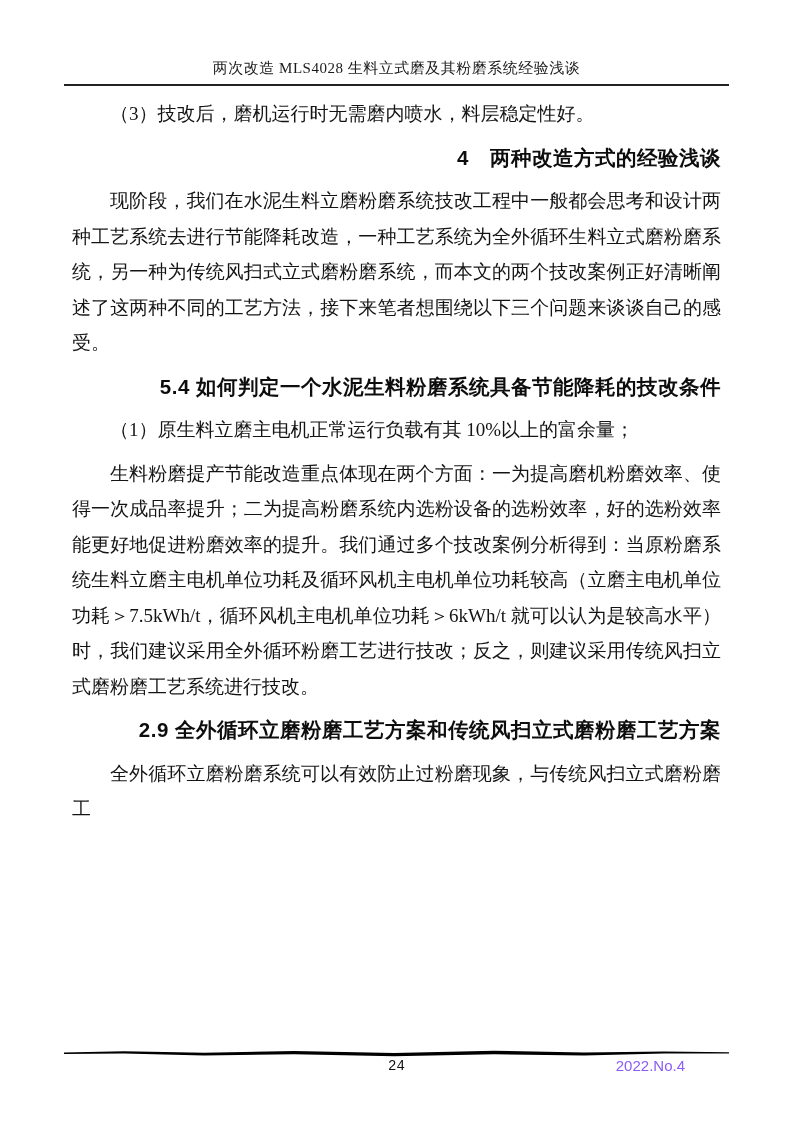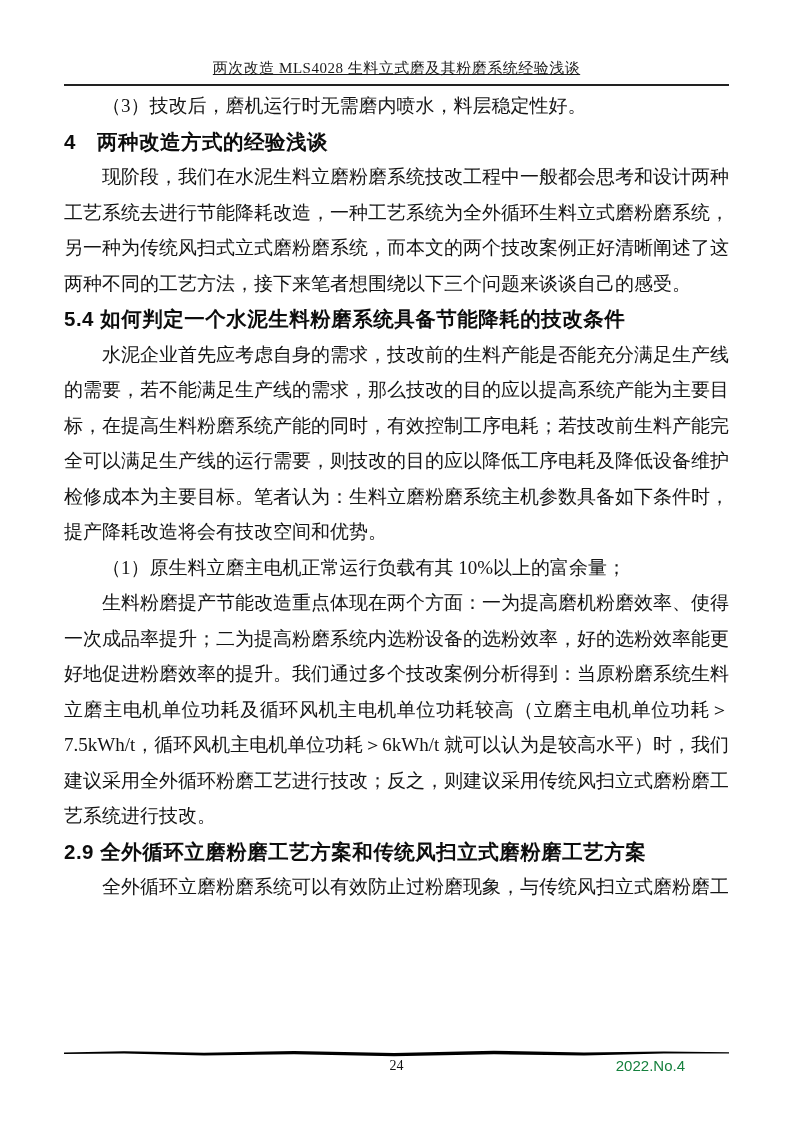--- a/index.html
+++ b/index.html
@@ -18,86 +18,84 @@
   }
   
   .running-header {
     position: absolute;
     top: 59px; left: 64px; width: 665px;
     text-align: center;
     font-size: 15px;
     letter-spacing: 0.5px;
     color: #1a1a1a;
     white-space: nowrap;
-    text-decoration: underline;
   }
   .header-rule {
     position: absolute;
     top: 84px; left: 64px; width: 665px; height: 2px;
     background: #222222;
   }
   
   .content {
     position: absolute;
     top: 88px; left: 64px; width: 665px;
     font-size: 19px;
     line-height: 35.5px;
     text-align: justify;
     text-justify: inter-ideograph;
     color: #141414;
   }
   .para {
-    margin: 0;
+    margin: 8px;
     text-indent: 2em;
   }
   .heading {
-    margin: 0;
+    margin: 8px;
     font-family: "Liberation Sans", "DejaVu Sans", sans-serif;
     font-weight: bold;
     font-size: 20.5px;
     text-indent: 0;
-    text-align: left;
+    text-align: right;
     letter-spacing: 0.5px;
     color: #0d0d0d;
   }
   
   .footer-rule-svg {
     position: absolute;
     top: 1049px; left: 64px; width: 665px; height: 9px;
   }
   .page-number {
     position: absolute;
     top: 1058px; left: 64px; width: 665px;
     text-align: center;
-    font-family: Liberation Serif, serif;
+    font-family: Liberation Mono, monospace;
     font-size: 14px;
     color: #111111;
   }
   .issue-number {
     position: absolute;
     top: 1057px; right: 108px;
     font-family: "Liberation Sans", "DejaVu Sans", sans-serif;
     font-size: 15px;
-    color: #15803d;
+    color: #8b5cf6;
   }
 </style>
 </head>
 <body>
 
 <div class="page">
 
   <div class="running-header">两次改造 MLS4028 生料立式磨及其粉磨系统经验浅谈</div>
   <div class="header-rule"></div>
 
   <div class="content">
     <p class="para">（3）技改后，磨机运行时无需磨内喷水，料层稳定性好。</p>
     <h2 class="heading">4　两种改造方式的经验浅谈</h2>
     <p class="para">现阶段，我们在水泥生料立磨粉磨系统技改工程中一般都会思考和设计两种工艺系统去进行节能降耗改造，一种工艺系统为全外循环生料立式磨粉磨系统，另一种为传统风扫式立式磨粉磨系统，而本文的两个技改案例正好清晰阐述了这两种不同的工艺方法，接下来笔者想围绕以下三个问题来谈谈自己的感受。</p>
     <h3 class="heading">5.4 如何判定一个水泥生料粉磨系统具备节能降耗的技改条件</h3>
-    <p class="para">水泥企业首先应考虑自身的需求，技改前的生料产能是否能充分满足生产线的需要，若不能满足生产线的需求，那么技改的目的应以提高系统产能为主要目标，在提高生料粉磨系统产能的同时，有效控制工序电耗；若技改前生料产能完全可以满足生产线的运行需要，则技改的目的应以降低工序电耗及降低设备维护检修成本为主要目标。笔者认为：生料立磨粉磨系统主机参数具备如下条件时，提产降耗改造将会有技改空间和优势。</p>
     <p class="para">（1）原生料立磨主电机正常运行负载有其 10%以上的富余量；</p>
     <p class="para">生料粉磨提产节能改造重点体现在两个方面：一为提高磨机粉磨效率、使得一次成品率提升；二为提高粉磨系统内选粉设备的选粉效率，好的选粉效率能更好地促进粉磨效率的提升。我们通过多个技改案例分析得到：当原粉磨系统生料立磨主电机单位功耗及循环风机主电机单位功耗较高（立磨主电机单位功耗＞7.5kWh/t，循环风机主电机单位功耗＞6kWh/t 就可以认为是较高水平）时，我们建议采用全外循环粉磨工艺进行技改；反之，则建议采用传统风扫立式磨粉磨工艺系统进行技改。</p>
     <h3 class="heading">2.9 全外循环立磨粉磨工艺方案和传统风扫立式磨粉磨工艺方案</h3>
     <p class="para">全外循环立磨粉磨系统可以有效防止过粉磨现象，与传统风扫立式磨粉磨工</p>
   </div>
 
   <svg class="footer-rule-svg" viewBox="0 0 665 9" preserveAspectRatio="none" aria-hidden="true">
     <polygon fill="#000000" points="0,3.4 60,2.2 140,3.8 230,2.0 330,4.0 430,1.8 520,3.6 600,2.4 665,3.2
               665,4.6 600,4.4 520,6.4 430,5.2 330,7.2 230,5.2 140,6.6 60,4.6 0,5.0"></polygon>
   </svg>

